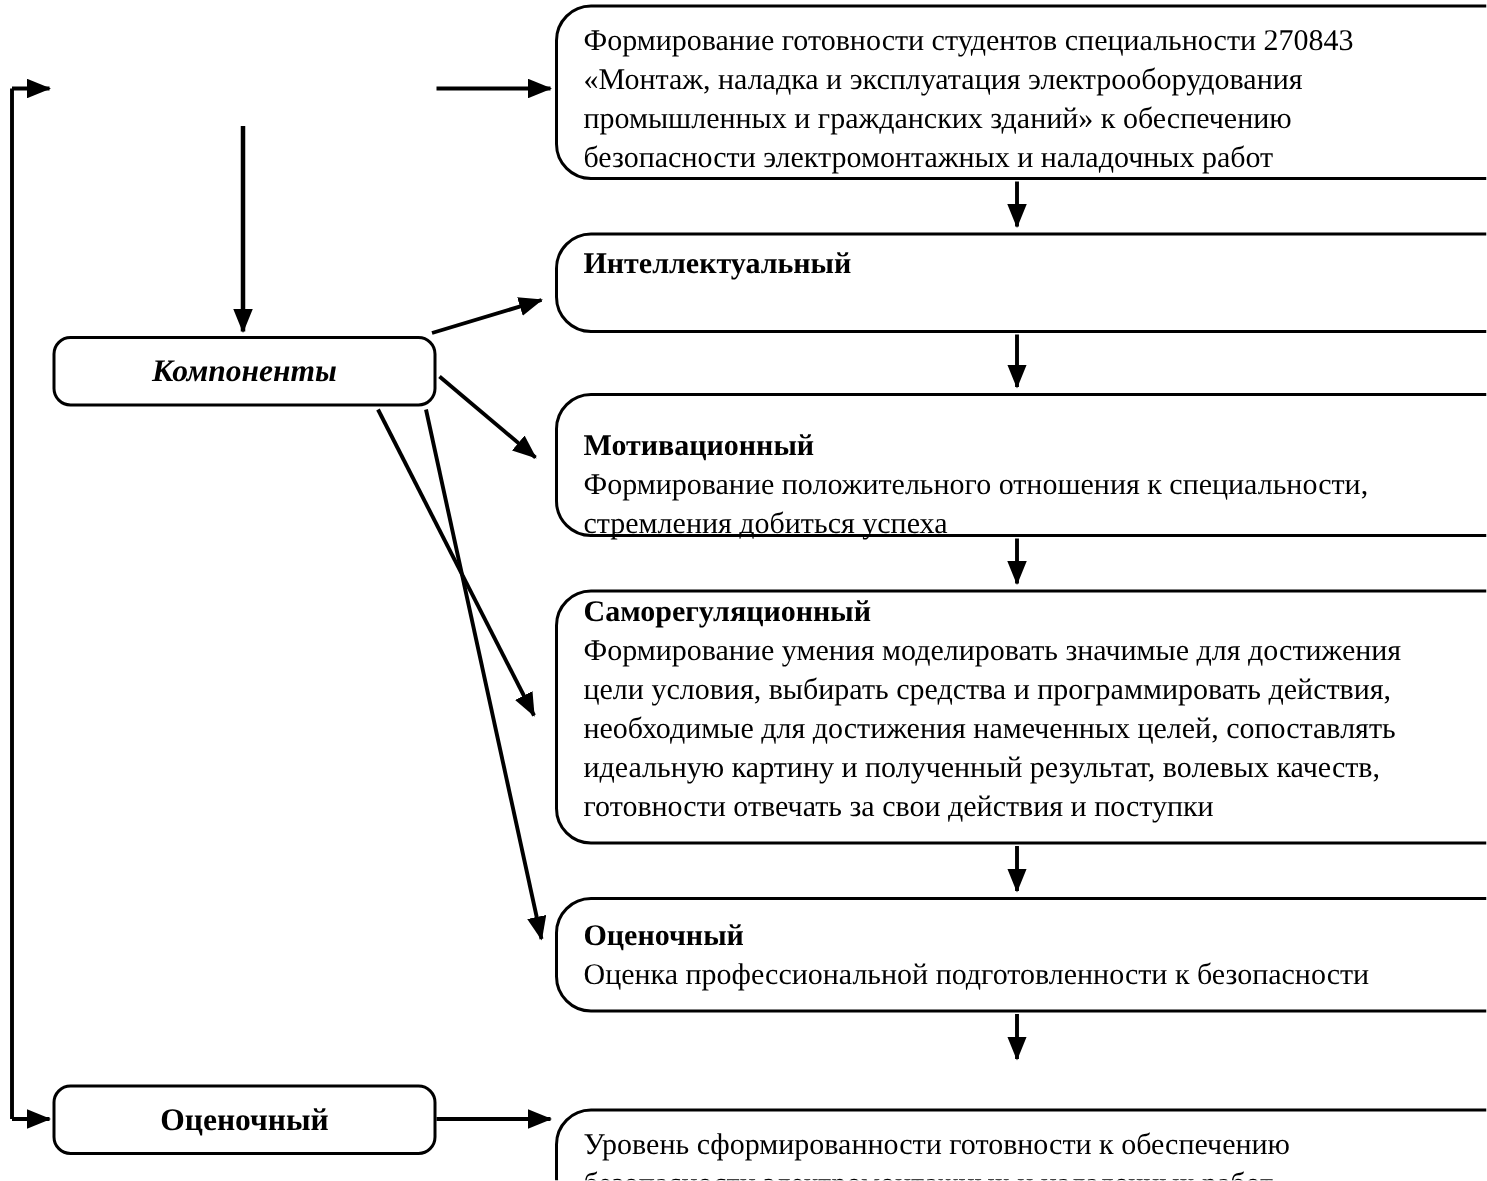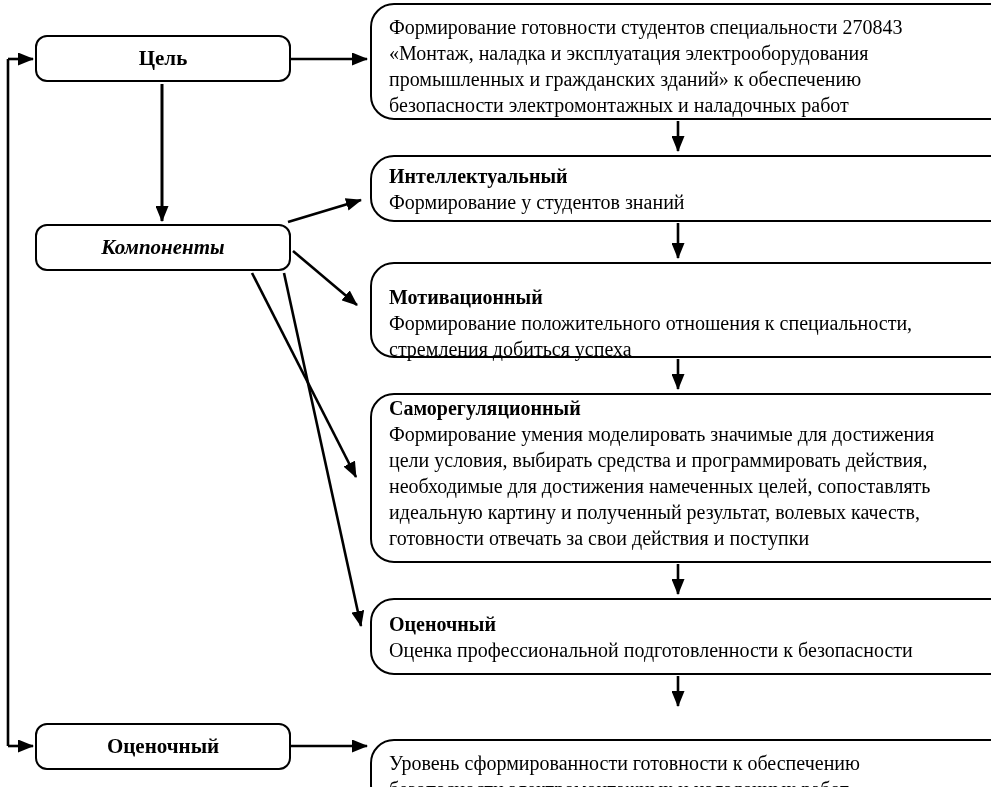--- a/index.html
+++ b/index.html
@@ -89,42 +89,38 @@
 
     <line x1="678" y1="121" x2="678" y2="151" stroke="#000000" stroke-width="2.6" marker-end="url(#ah)"></line>
     <line x1="678" y1="223" x2="678" y2="258" stroke="#000000" stroke-width="2.6" marker-end="url(#ah)"></line>
     <line x1="678" y1="359" x2="678" y2="389" stroke="#000000" stroke-width="2.6" marker-end="url(#ah)"></line>
     <line x1="678" y1="564" x2="678" y2="594" stroke="#000000" stroke-width="2.6" marker-end="url(#ah)"></line>
     <line x1="678" y1="676" x2="678" y2="706" stroke="#000000" stroke-width="2.6" marker-end="url(#ah)"></line>
 
     <line x1="291" y1="746" x2="367" y2="746" stroke="#000000" stroke-width="2.6" marker-end="url(#ah)"></line>
   </svg>
 
-  <div class="node lnode" id="node-goal">
-    <span>Цель</span>
-  </div>
 
   <div class="node lnode" id="node-components">
     <span>Компоненты</span>
   </div>
 
   <div class="node lnode" id="node-result">
     <span>Оценочный</span>
   </div>
 
   <div class="node rnode" id="node-goal-desc">
     <div class="desc">Формирование готовности студентов специальности 270843
 «Монтаж, наладка и эксплуатация электрооборудования
 промышленных и гражданских зданий» к обеспечению
 безопасности электромонтажных и наладочных работ</div>
   </div>
 
   <div class="node rnode" id="node-intellect">
     <div class="title">Интеллектуальный</div>
-    <div class="desc">Формирование у студентов знаний</div>
   </div>
 
   <div class="node rnode" id="node-motivation">
     <div class="title">Мотивационный</div>
     <div class="desc">Формирование положительного отношения к специальности,
 стремления добиться успеха</div>
   </div>
 
   <div class="node rnode" id="node-selfreg">
     <div class="title">Саморегуляционный</div>

